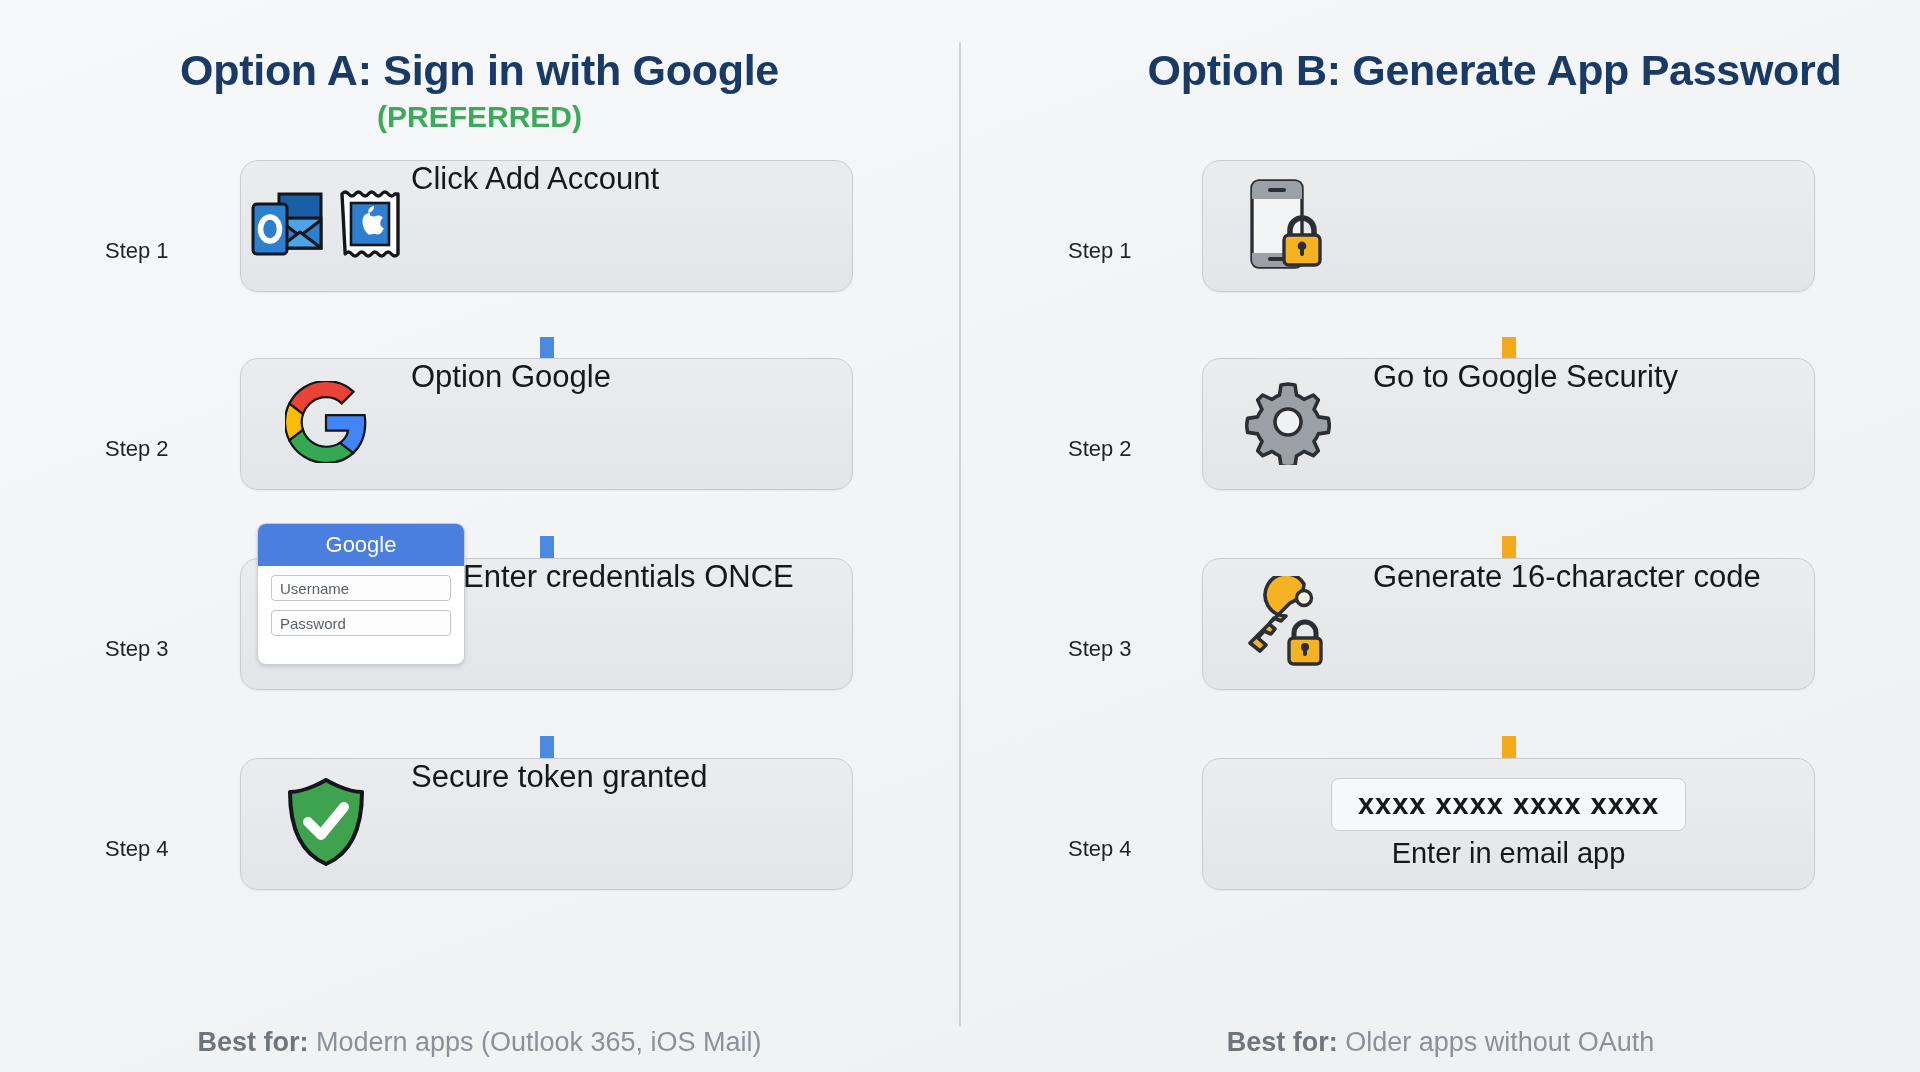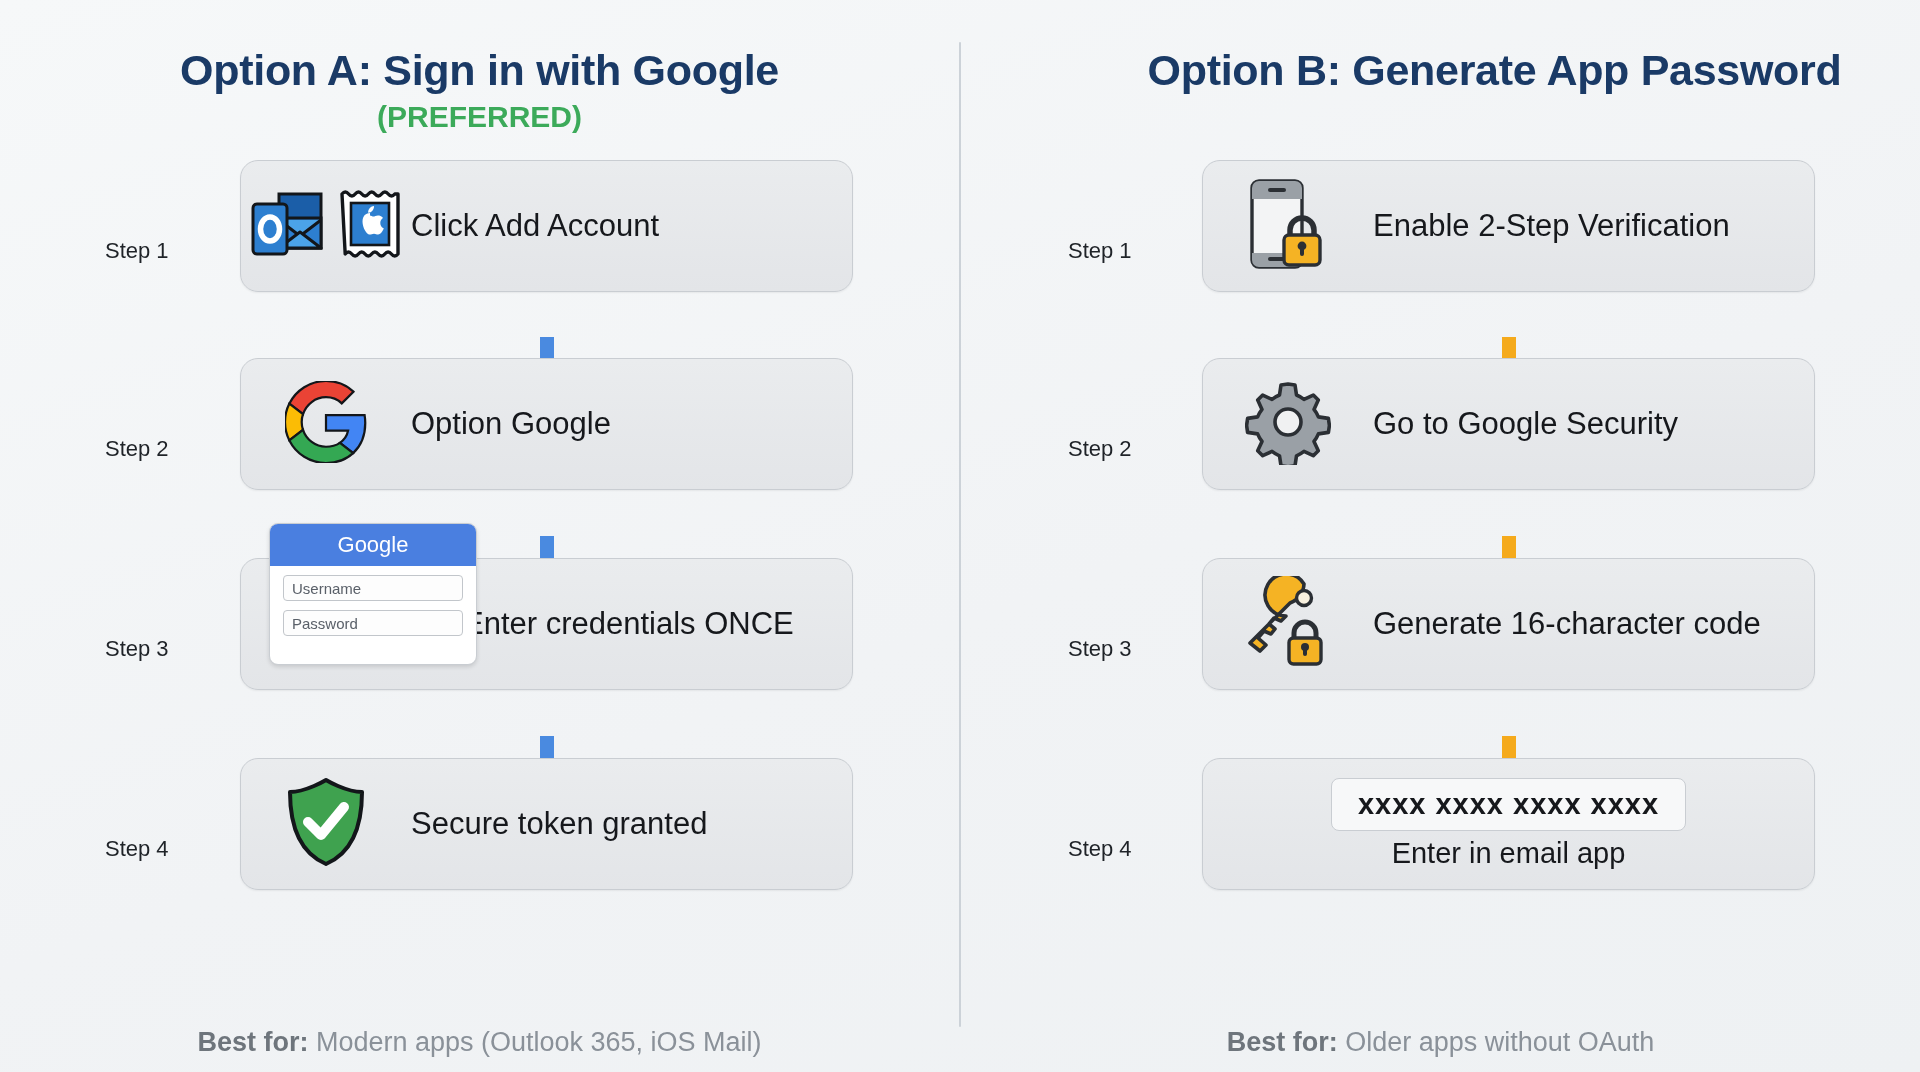--- a/index.html
+++ b/index.html
@@ -73,21 +73,20 @@
     color: #1f2328;
     white-space: nowrap;
   }
   .step-box {
     background: linear-gradient(180deg, #eaecee 0%, #e3e5e8 100%);
     border: 1px solid #c9cdd2;
     border-radius: 18px;
     box-shadow: 0 1px 2px rgba(0,0,0,0.06);
     position: relative;
     display: flex;
-    align-items: center;
     box-sizing: border-box;
     margin-top: 48px;
   }
   .step-text {
     font-size: 31px;
     color: #16181c;
     white-space: nowrap;
   }
 
   
@@ -131,21 +130,21 @@
   .icon-slot {
     display: flex;
     align-items: center;
     justify-content: center;
     flex: none;
   }
 
   
   .login-card {
     position: absolute;
-    left: 28px;
+    left: 16px;
     top: -36px;
     width: 206px;
     height: 140px;
     background: #ffffff;
     border: 1px solid #c9cdd2;
     border-radius: 9px;
     box-shadow: 0 2px 4px rgba(0,0,0,0.13);
     overflow: hidden;
   }
   .login-head {
@@ -326,21 +325,20 @@
               <path d="M10 78 H60 V85 a7 7 0 0 1 -7 7 H17 a7 7 0 0 1 -7 -7 Z" fill="#9aa0a6"></path>
               <rect x="26" y="13" width="18" height="4" rx="2" fill="#2b2f34"></rect>
               <rect x="26" y="82" width="18" height="4" rx="2" fill="#2b2f34"></rect>
               <path d="M48 62 v-7 a12 12 0 0 1 24 0 v7" fill="none" stroke="#2b2f34" stroke-width="5.5"></path>
               <rect x="42" y="60" width="36" height="30" rx="5" fill="#f5b324" stroke="#2b2f34" stroke-width="3.4"></rect>
               <circle cx="60" cy="71" r="4.4" fill="#2b2f34"></circle>
               <rect x="58" y="71" width="4" height="10" rx="2" fill="#2b2f34"></rect>
             </svg>
           </span>
         </div>
-        <div class="step-text">Enable 2-Step Verification</div>
       </div>
     </div>
 
     <div class="arrow b-arrow arrow-1">
       <svg width="46" height="62" viewBox="0 0 46 62">
           <path d="M16 0 H30 V36 H44 L23 61 L2 36 H16 Z" fill="#f5aa1c"></path>
         </svg>
     </div>
 
     <div class="step-row row2" style="left:0;width:100%;">

